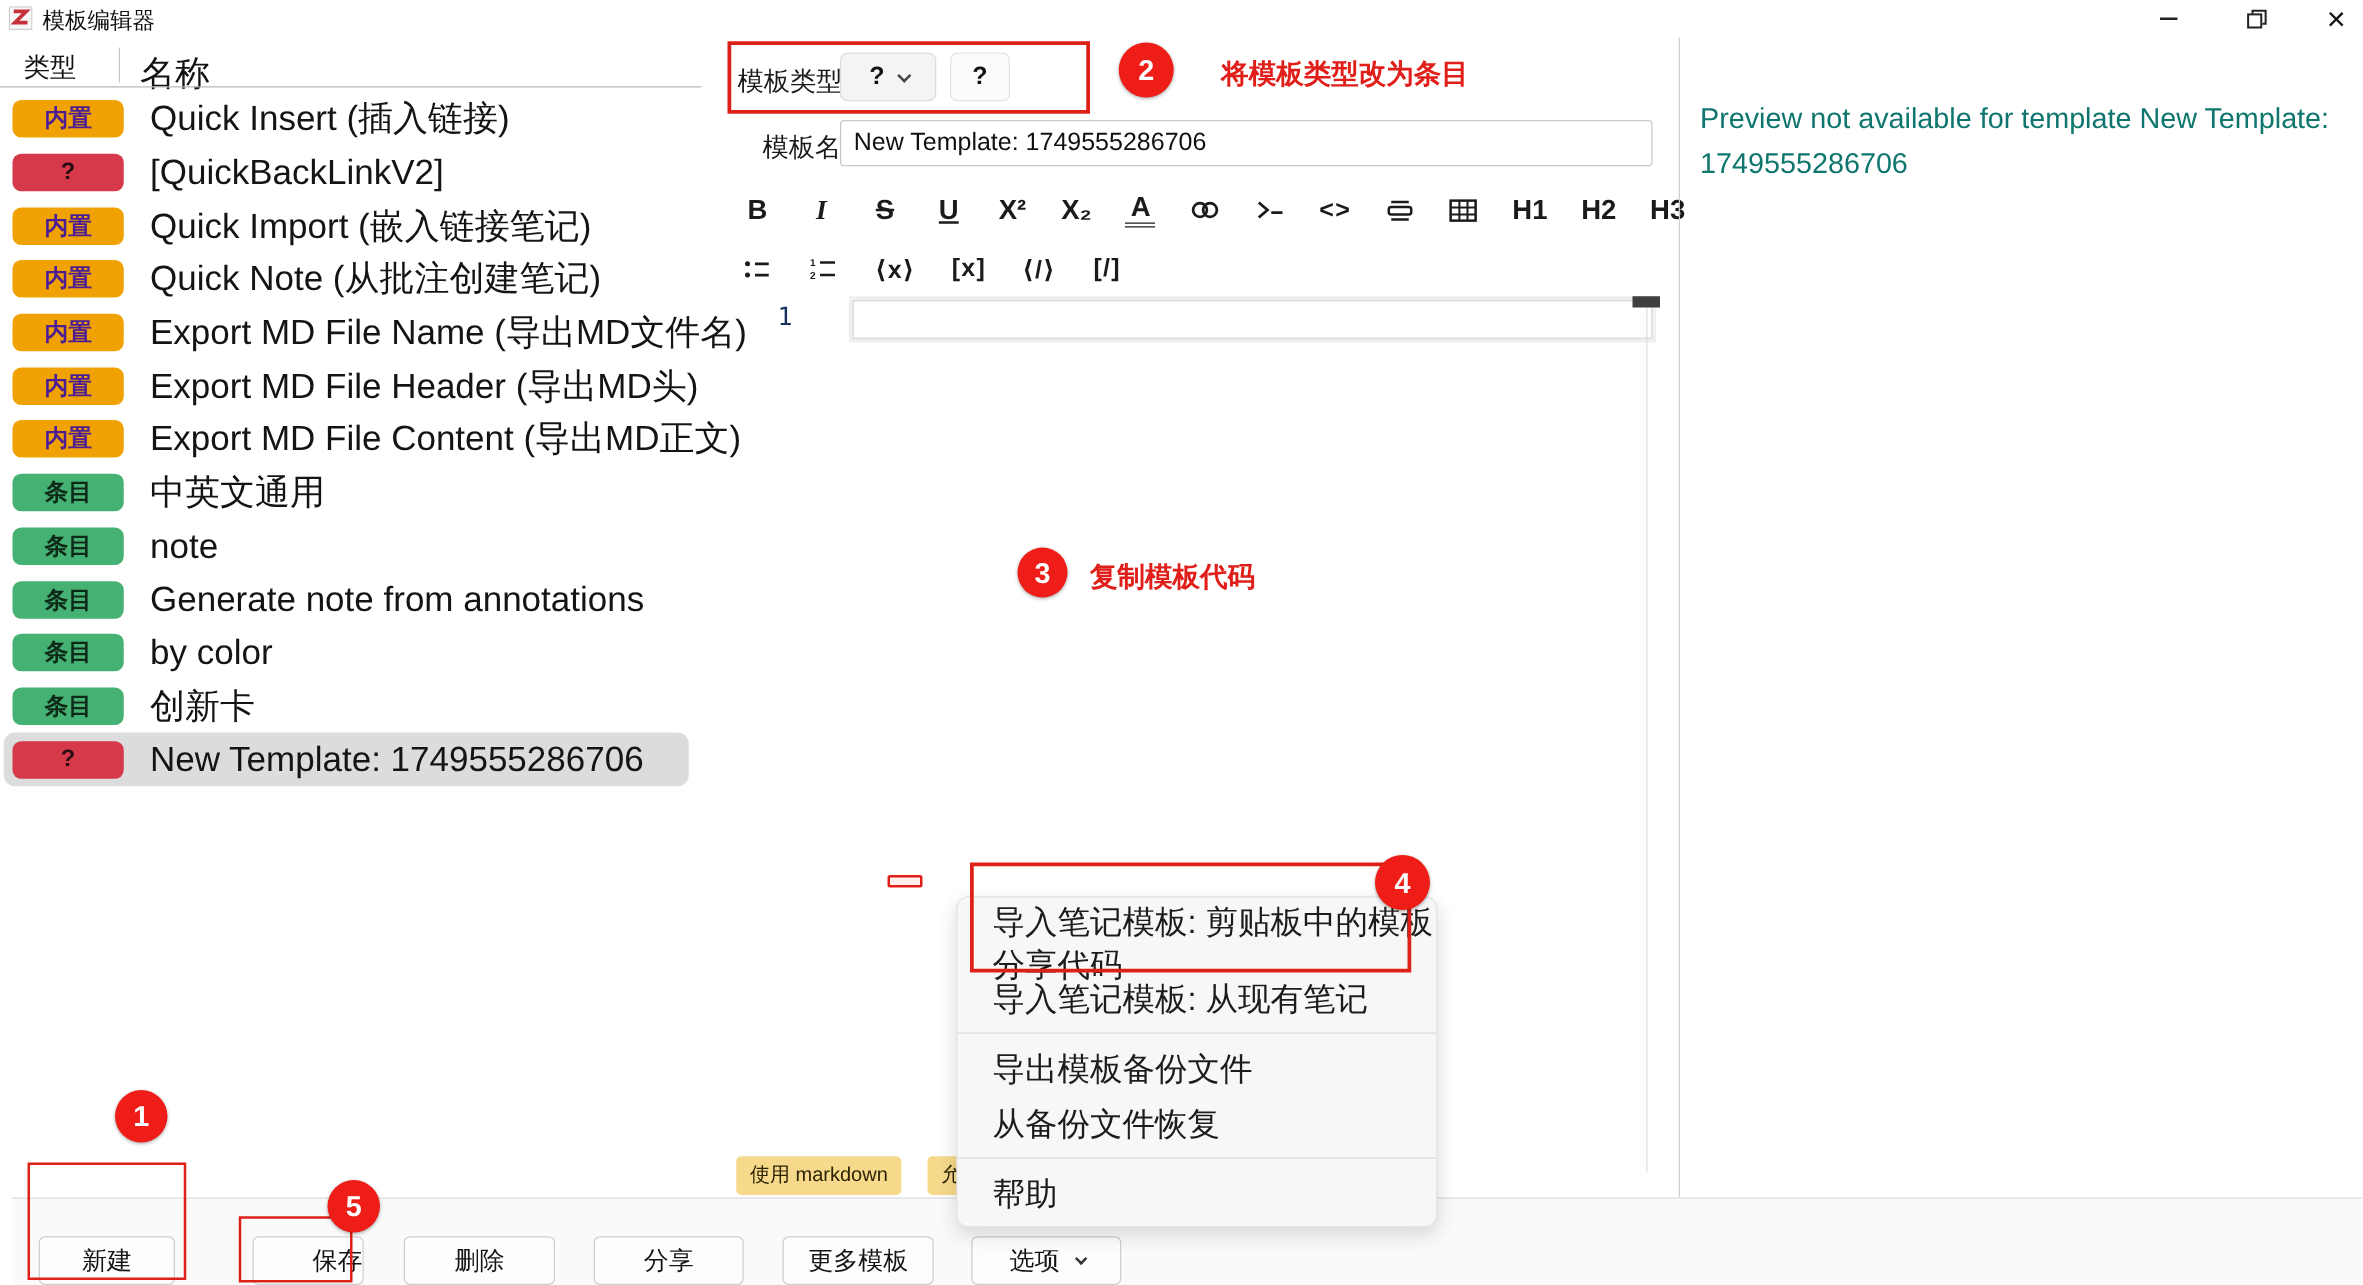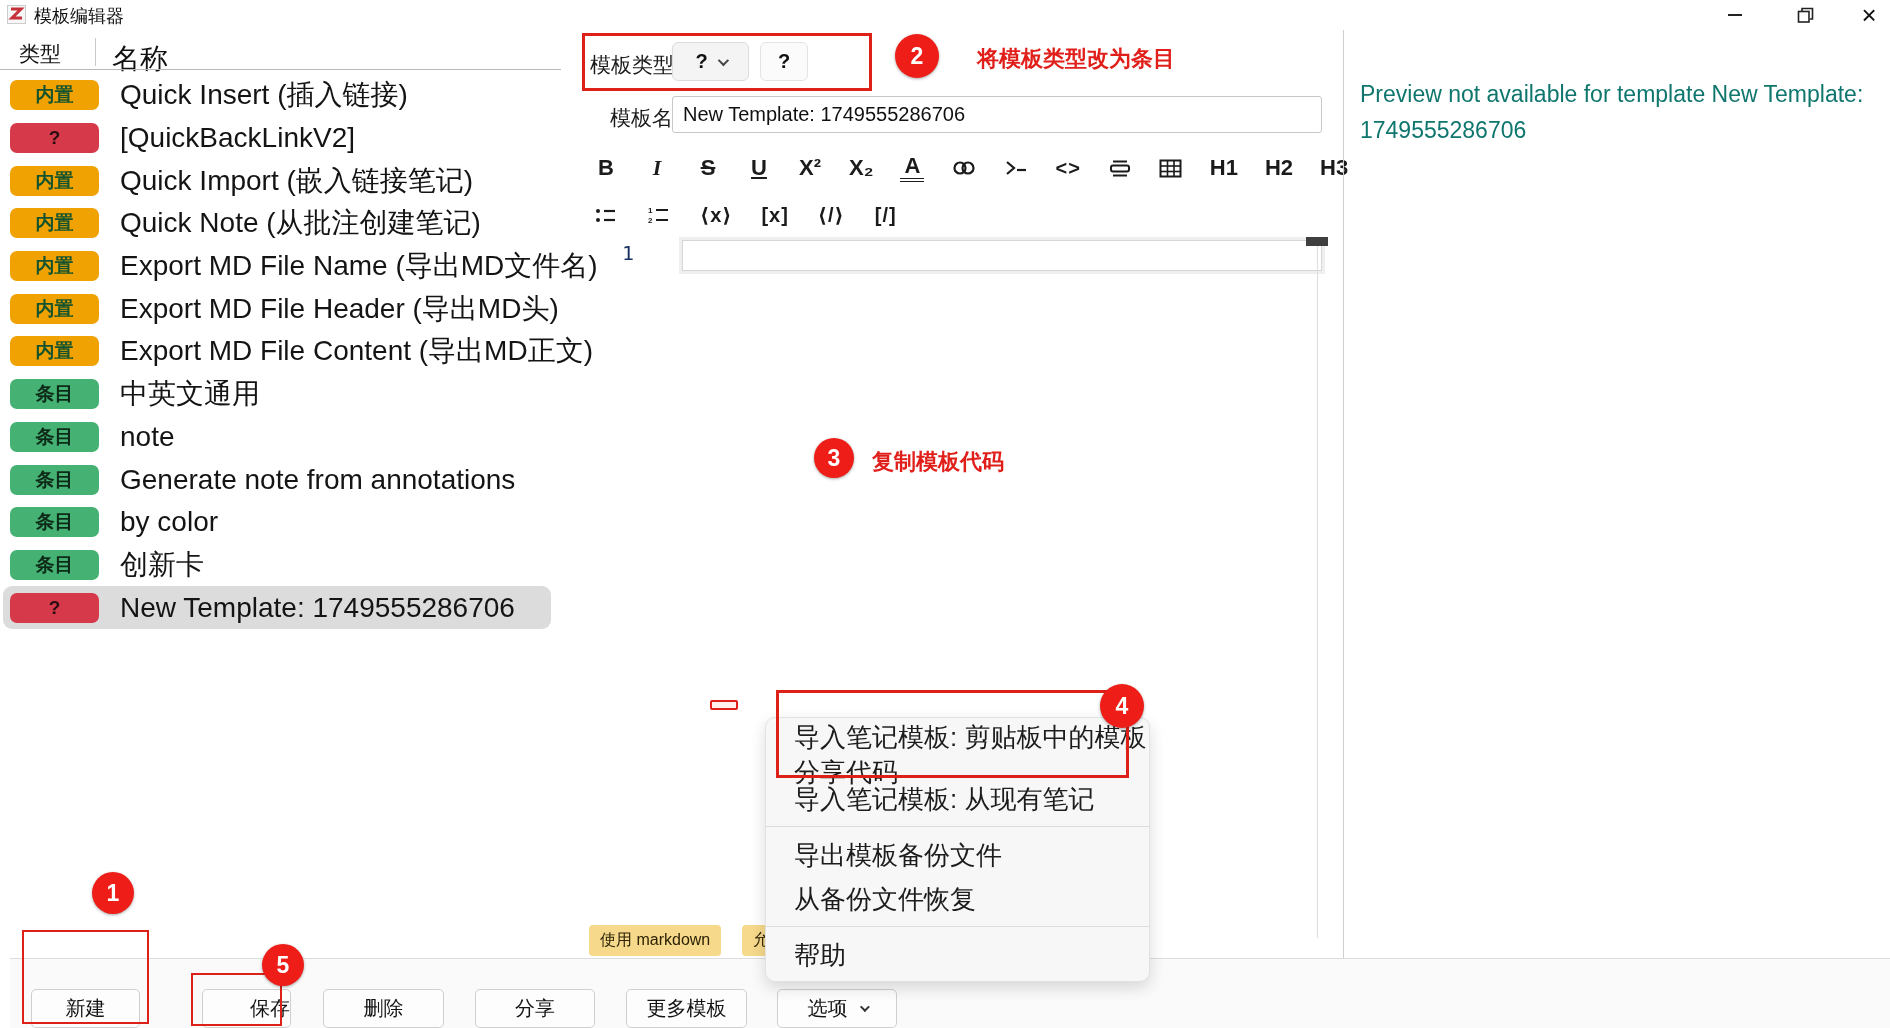--- a/index.html
+++ b/index.html
@@ -19,21 +19,21 @@
   
   .sb-header { position:absolute; top:38px; left:0; width:561px; height:32px; }
   .sb-h-type { position:absolute; left:19px; top:2px; font-size:21px; }
   .sb-h-name { position:absolute; left:112px; top:2px; font-size:28px; }
   .sb-h-sep { position:absolute; left:95px; top:0; width:1px; height:28px; background:#c9c9c9; }
   .sb-h-line { position:absolute; left:0; top:31px; width:561px; height:1px; background:#b9b9b9; }
   .sb-list { position:absolute; top:74px; left:0; width:561px; }
   .row { height:42.7px; display:flex; align-items:center; padding-left:10px; }
   .row.selected { background:#dcdcdc; border-radius:9px; width:548px; margin-left:3px; padding-left:7px; }
   .badge { width:89px; height:30px; border-radius:7px; display:flex; align-items:center; justify-content:center;
-           font-size:19px; font-weight:600; color:#14532d; flex:0 0 auto; }
+           font-size:19px; font-weight:600; color:#4c1d95; flex:0 0 auto; }
   .badge.builtin { background:#f0a202; }
   .badge.item    { background:#45b173; color:#0d2a18; }
   .badge.unknown { background:#d5394a; color:#2a0d12; }
   .row-name { margin-left:21px; font-size:28px; color:#141414; white-space:nowrap; }
 
   
   .fld-label { position:absolute; font-size:21px; color:#1a1a1a; }
   .type-select { position:absolute; left:672px; top:42px; width:77px; height:39px; background:#f4f4f4;
                  border:1px solid #dcdcdc; border-radius:6px; display:flex; align-items:center;
                  justify-content:center; gap:10px; font-size:20px; font-weight:600; }

